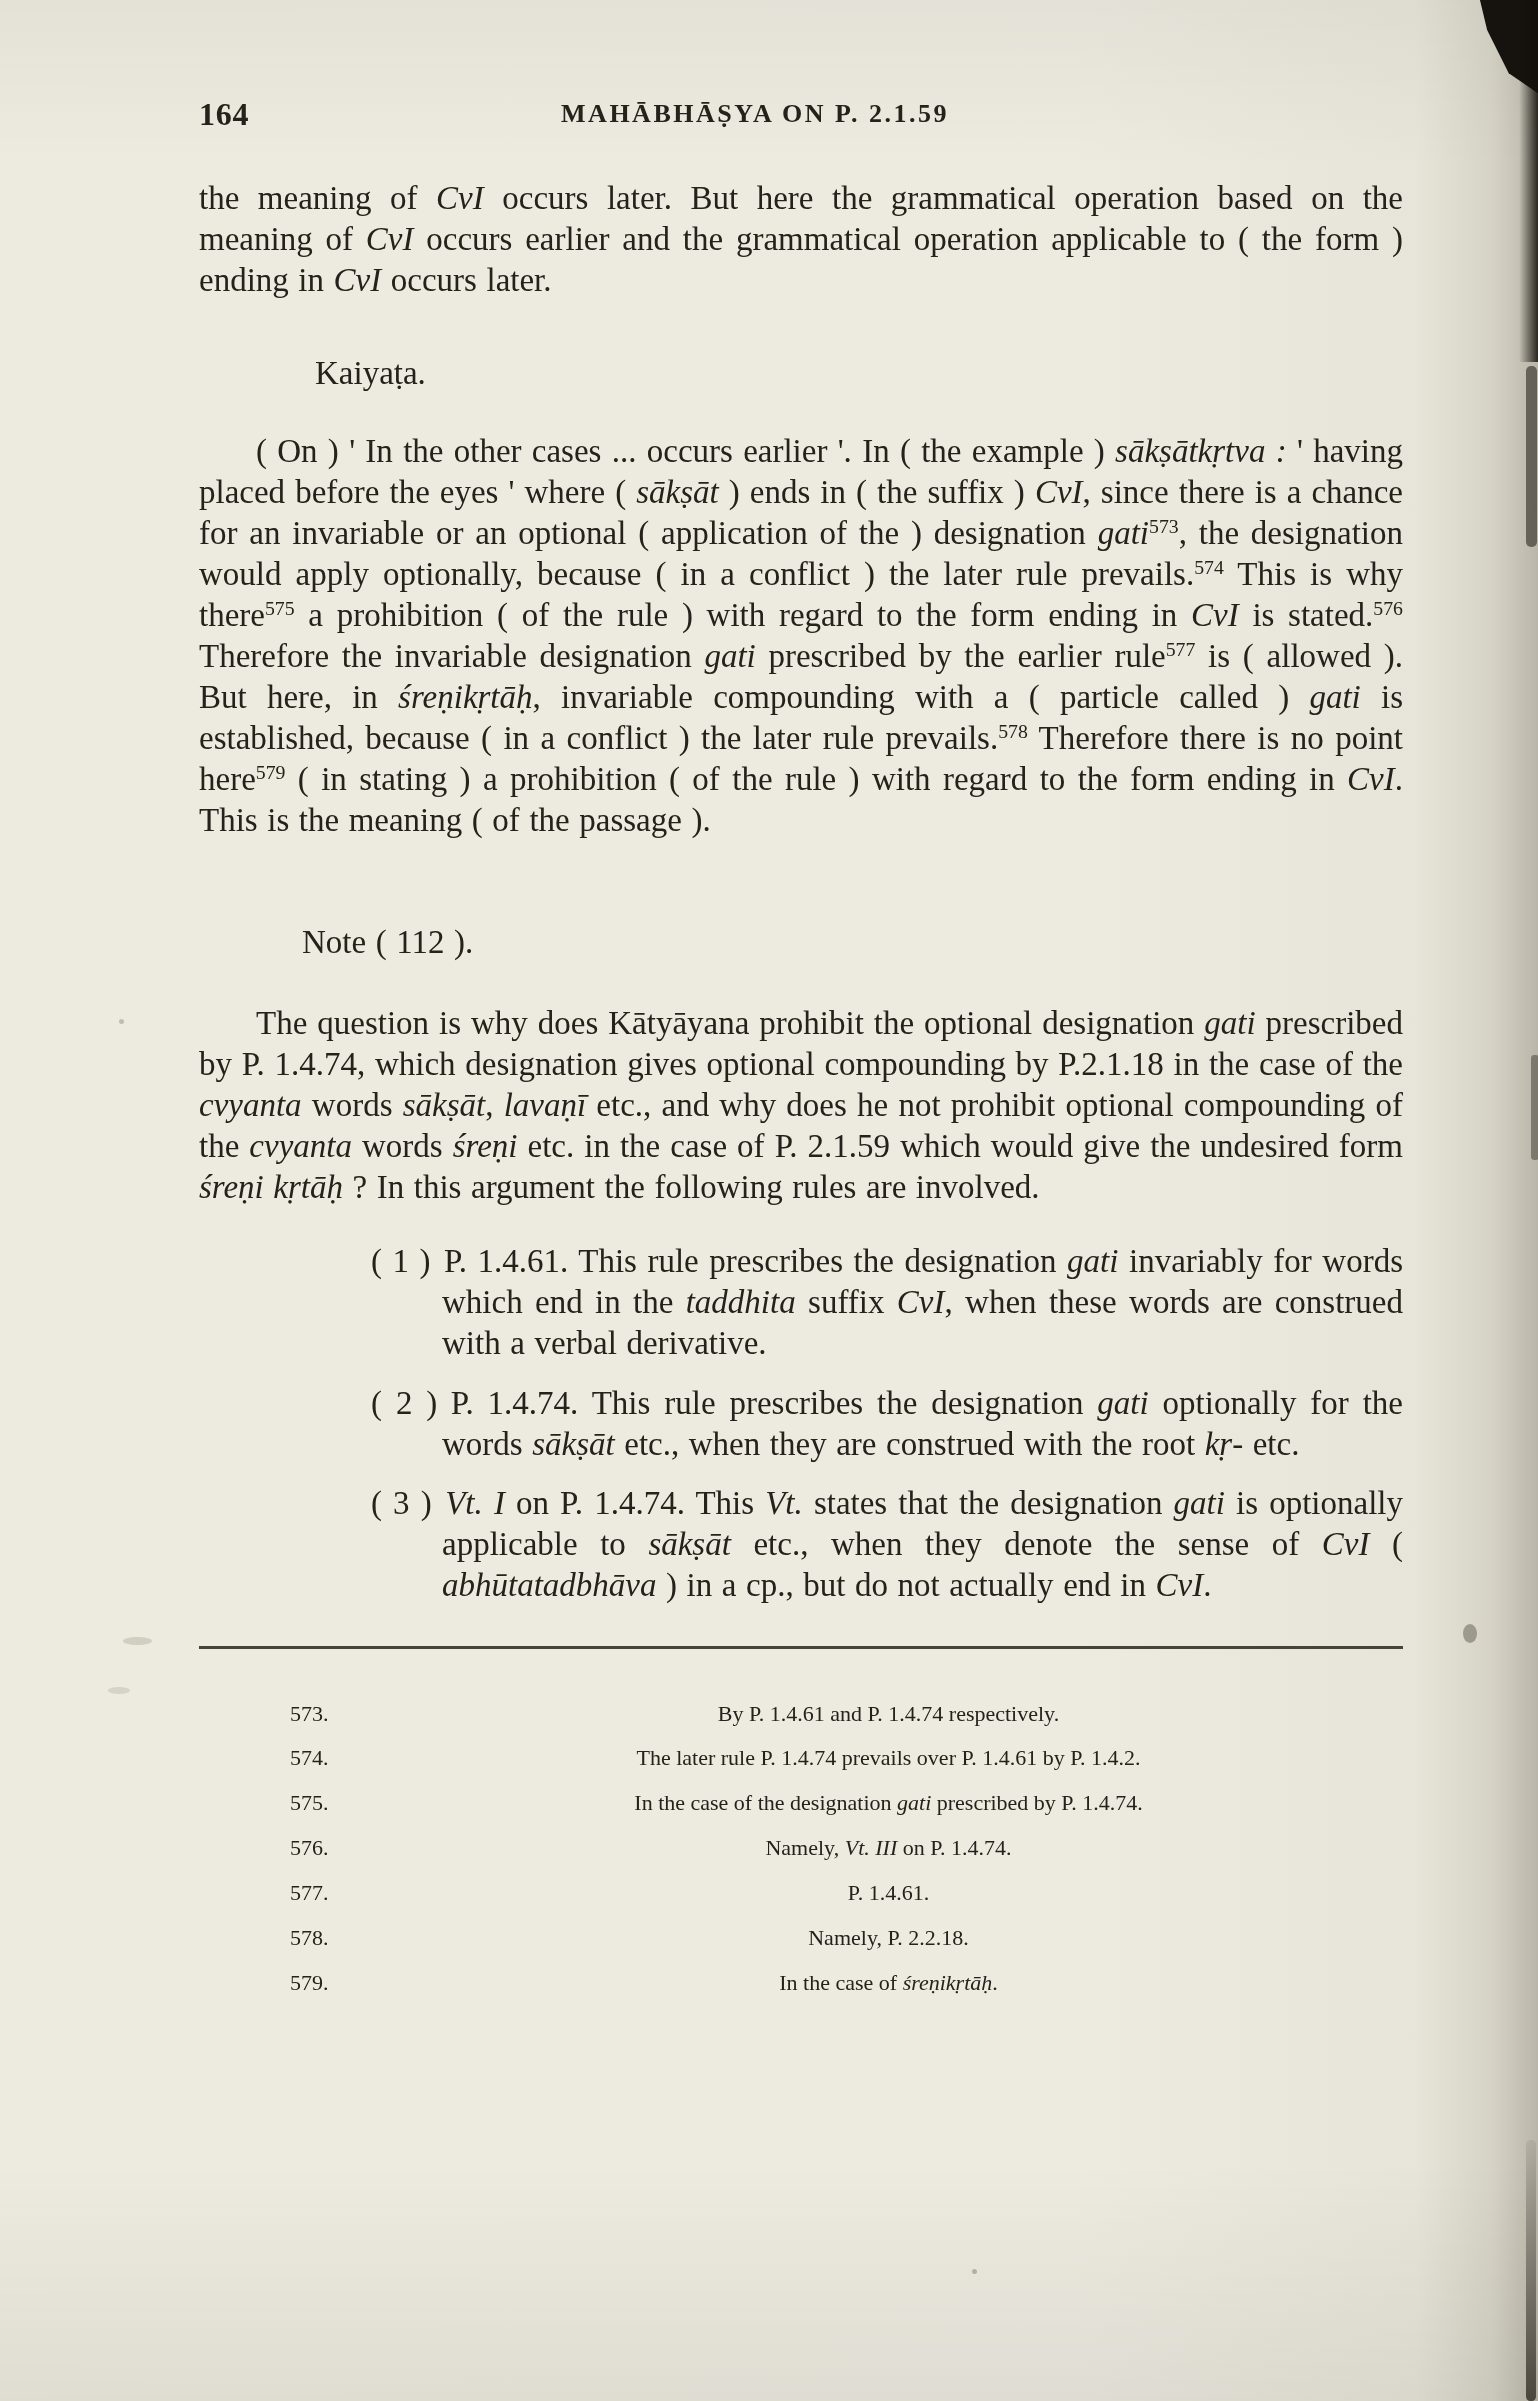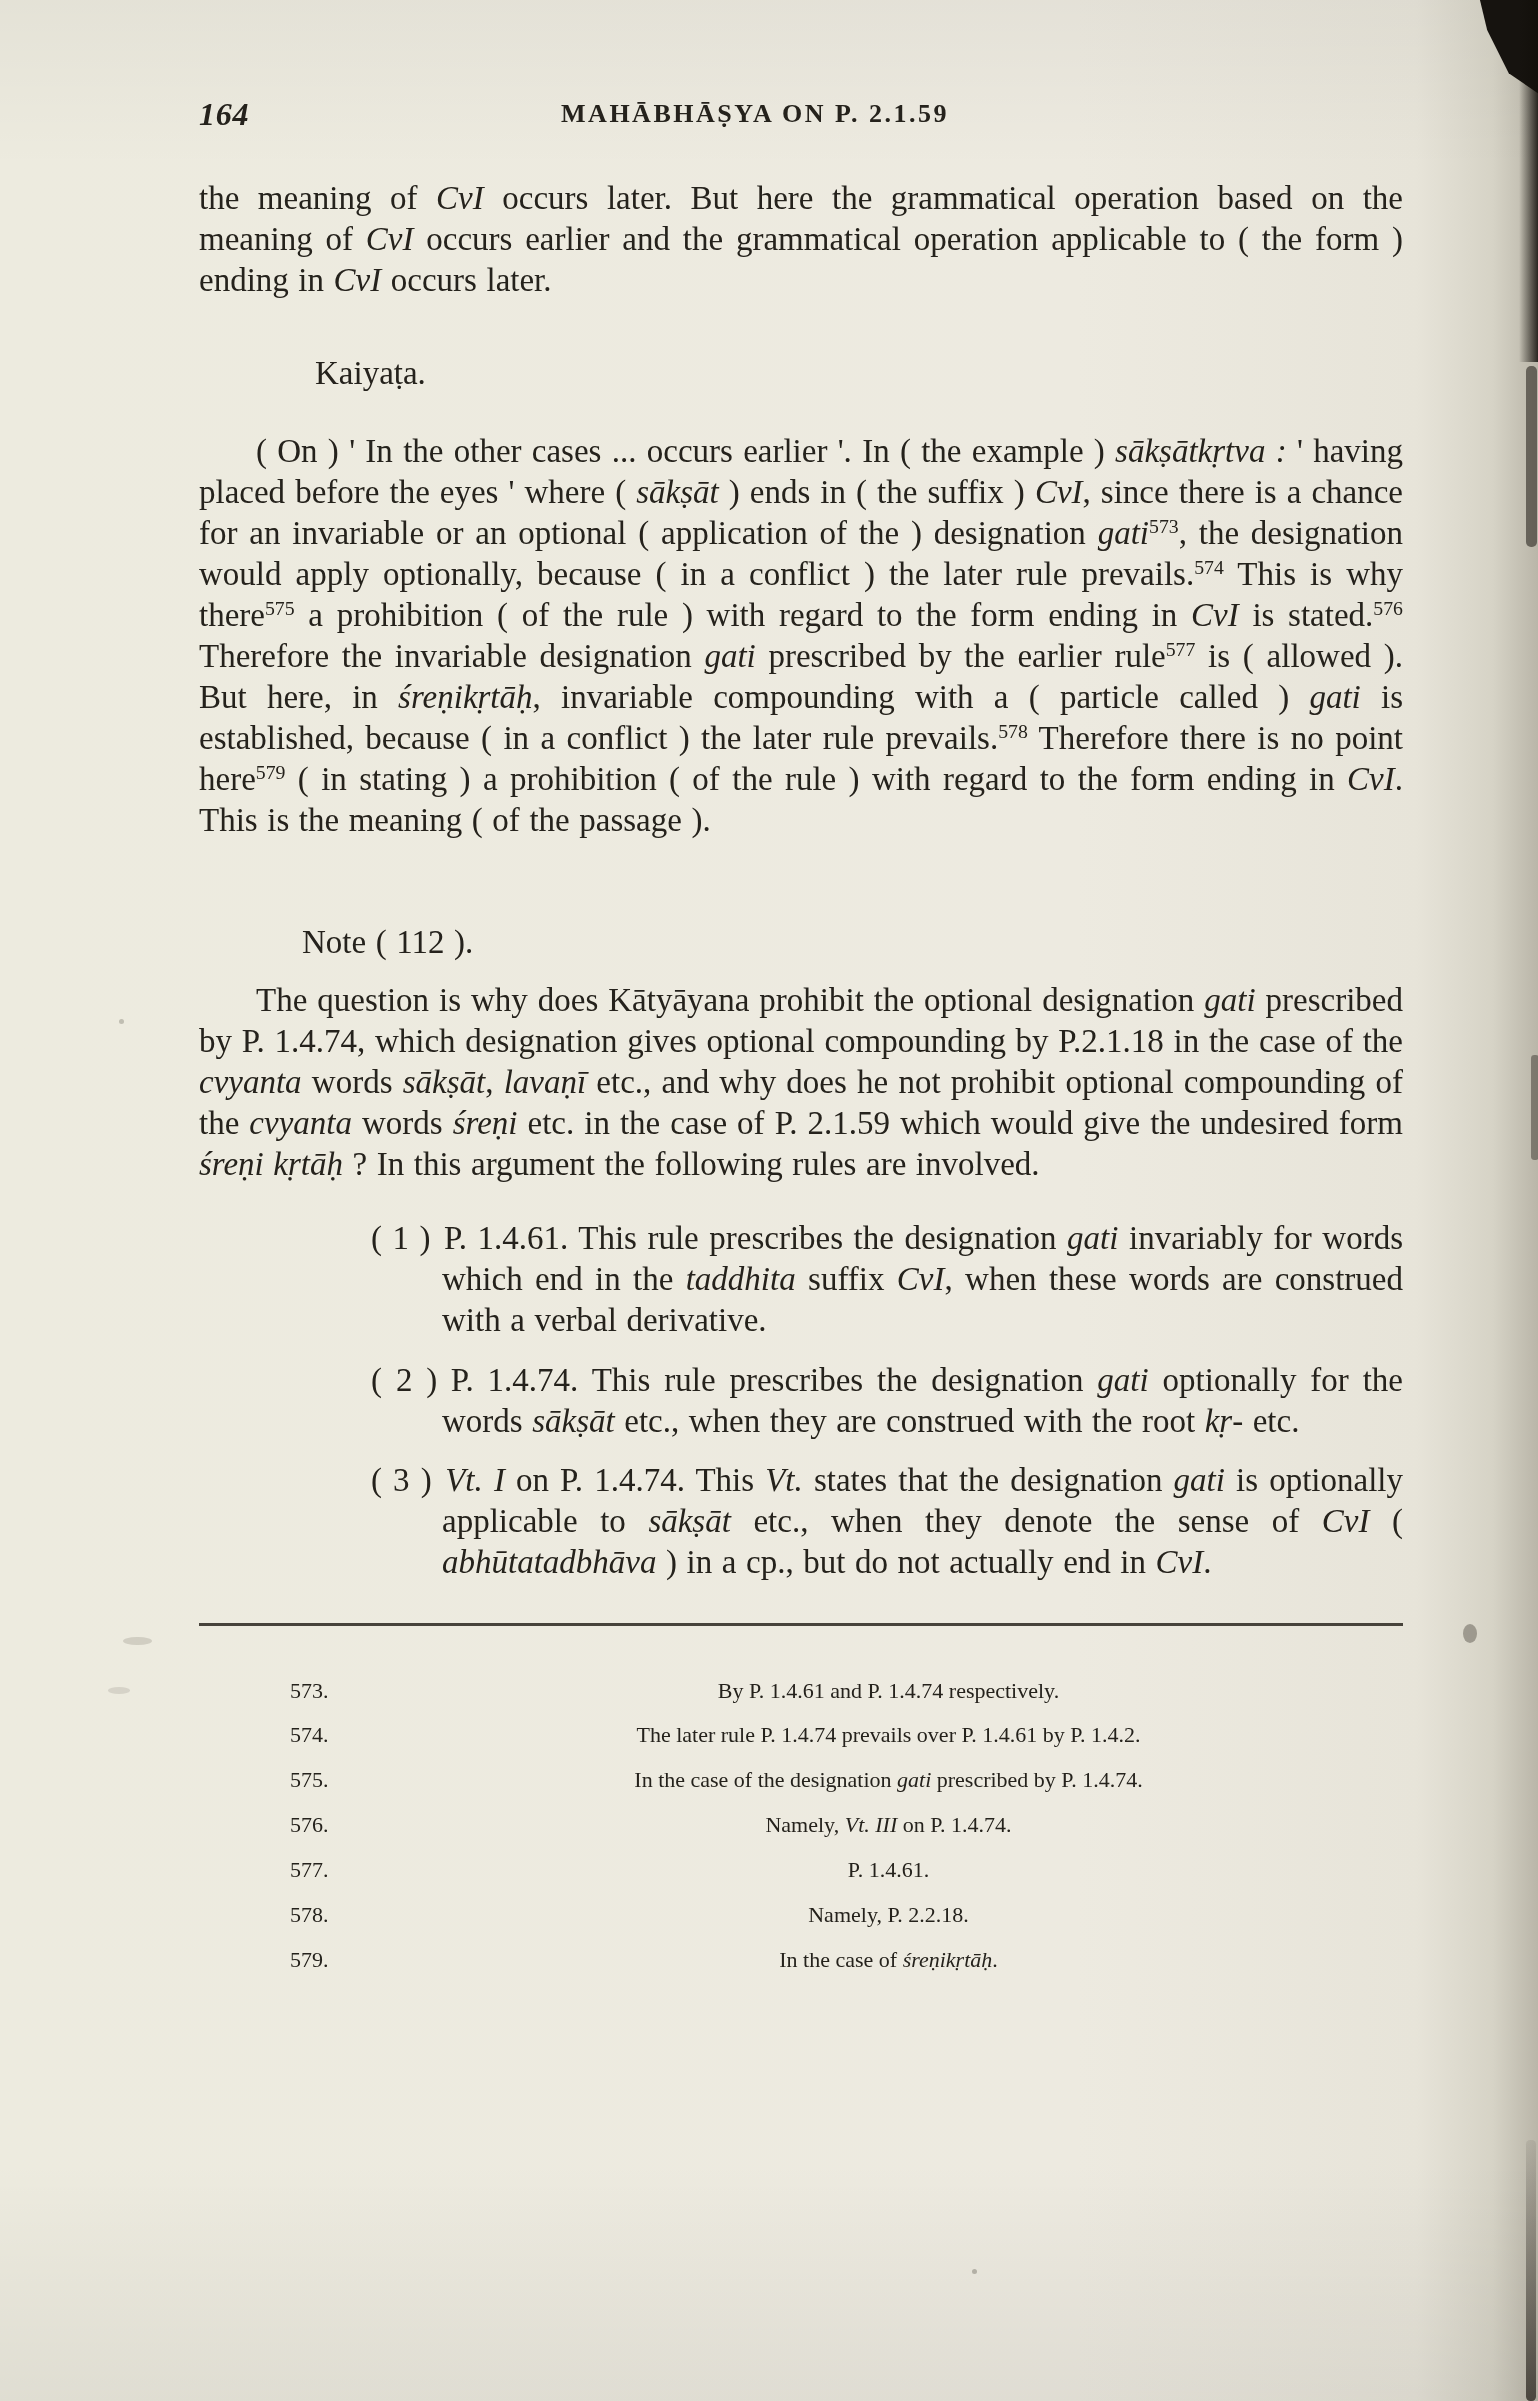--- a/index.html
+++ b/index.html
@@ -15,34 +15,34 @@
   }
   .vignette {
     position:absolute; inset:0; pointer-events:none;
     background:linear-gradient(to bottom, rgba(0,0,0,0.04), rgba(0,0,0,0) 7%, rgba(0,0,0,0) 90%, rgba(0,0,0,0.06));
   }
   .content { position:absolute; left:199px; top:94px; width:1204px; }
 
   .header-row { position:relative; height:42px; }
   .page-num {
     position:absolute; left:0; top:1.7px;
-    font-weight:700; font-size:32px; letter-spacing:0.8px;font-style:italic;
+    font-weight:700; font-size:32px; letter-spacing:0.8px;
   }
   .running-title {
     position:absolute; left:0; right:0; top:5px; text-align:center;
     font-size:26px; font-weight:700; letter-spacing:2.5px;
     transform:translateX(-46px);
   }
 
   .para { font-size:33px; line-height:41px; text-align:justify; word-spacing:1.3px; }
   .p1 { margin-top:42px; }
   .head { margin-top:52px; text-indent:116px; text-align:left; }
   .note-head { margin-top:81px; text-indent:103px; }
   .kaiyata-para { margin-top:37px; text-indent:57px; }
-  .note-para { margin-top:17px; text-indent:57px; }
+  .note-para { margin-top:40px; text-indent:57px; }
 
   .rules-list { margin-top:33px; padding-left:172px; }
   .rule-item {
     font-size:33px; line-height:41px; text-align:justify; word-spacing:1.3px;
     padding-left:71px; text-indent:-71px; margin-bottom:18.5px;
   }
   .rule-num { margin-right:13.5px; }
 
   .fn-rule { margin-top:40px; height:2.5px; background:#47433b; width:100%; }
 

